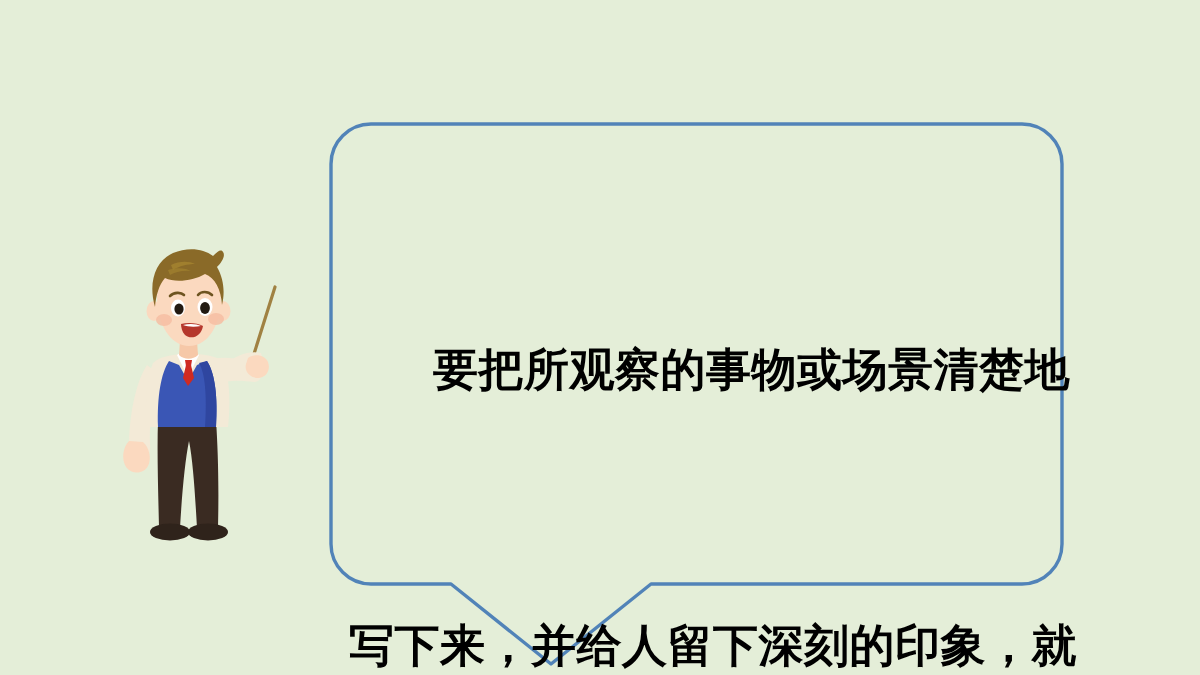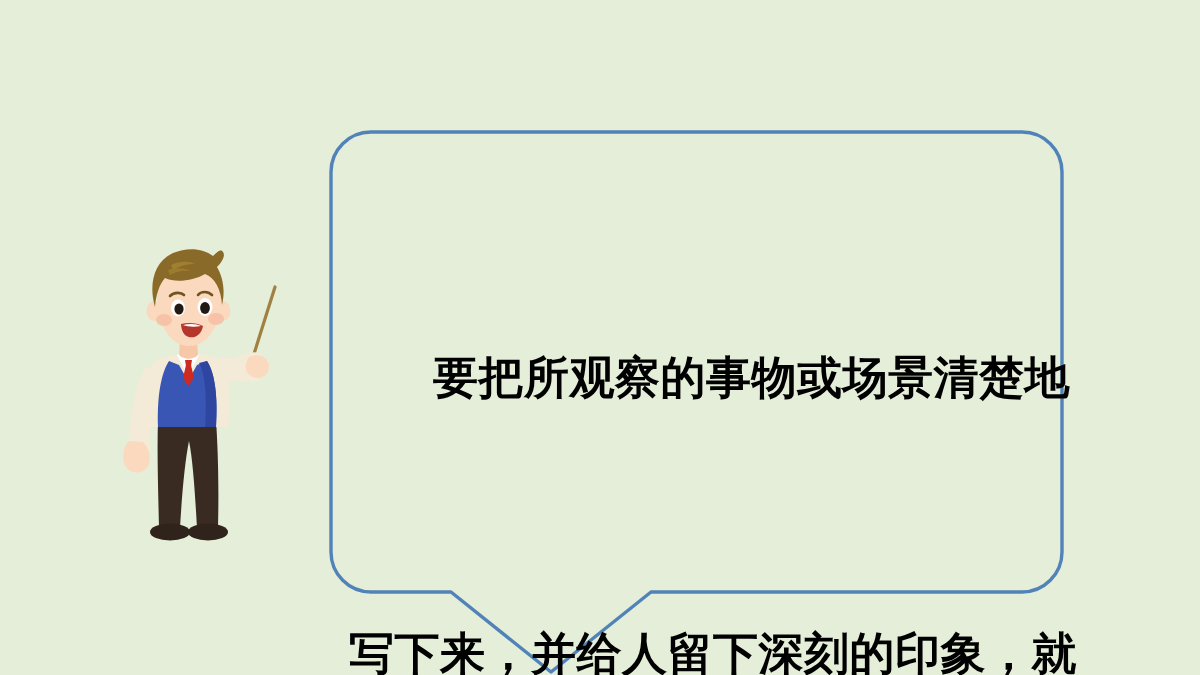--- a/index.html
+++ b/index.html
@@ -18,21 +18,21 @@
     width: 1200px;
     height: 675px;
     background: #e4eed8;
     overflow: hidden;
   }
 
   
   #bubble-wrap {
     position: absolute;
     left: 329px;
-    top: 130px;
+    top: 122px;
     width: 735px;
     height: 545px;
   }
   #bubble-svg {
     position: absolute;
     left: 0;
     top: 0;
     width: 735px;
     height: 545px;
   }

